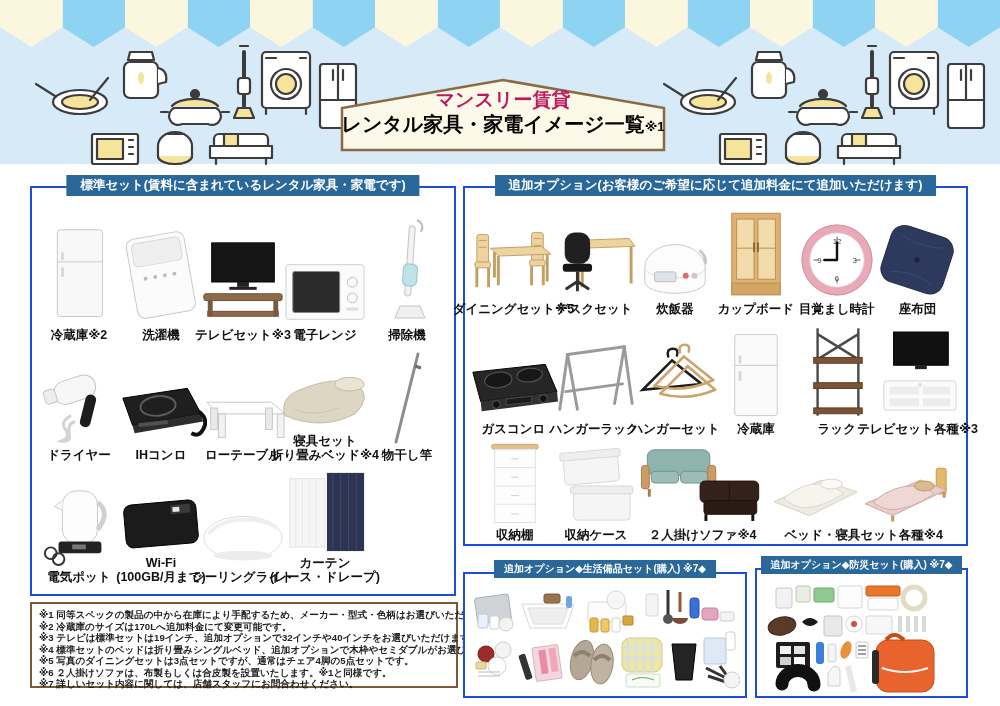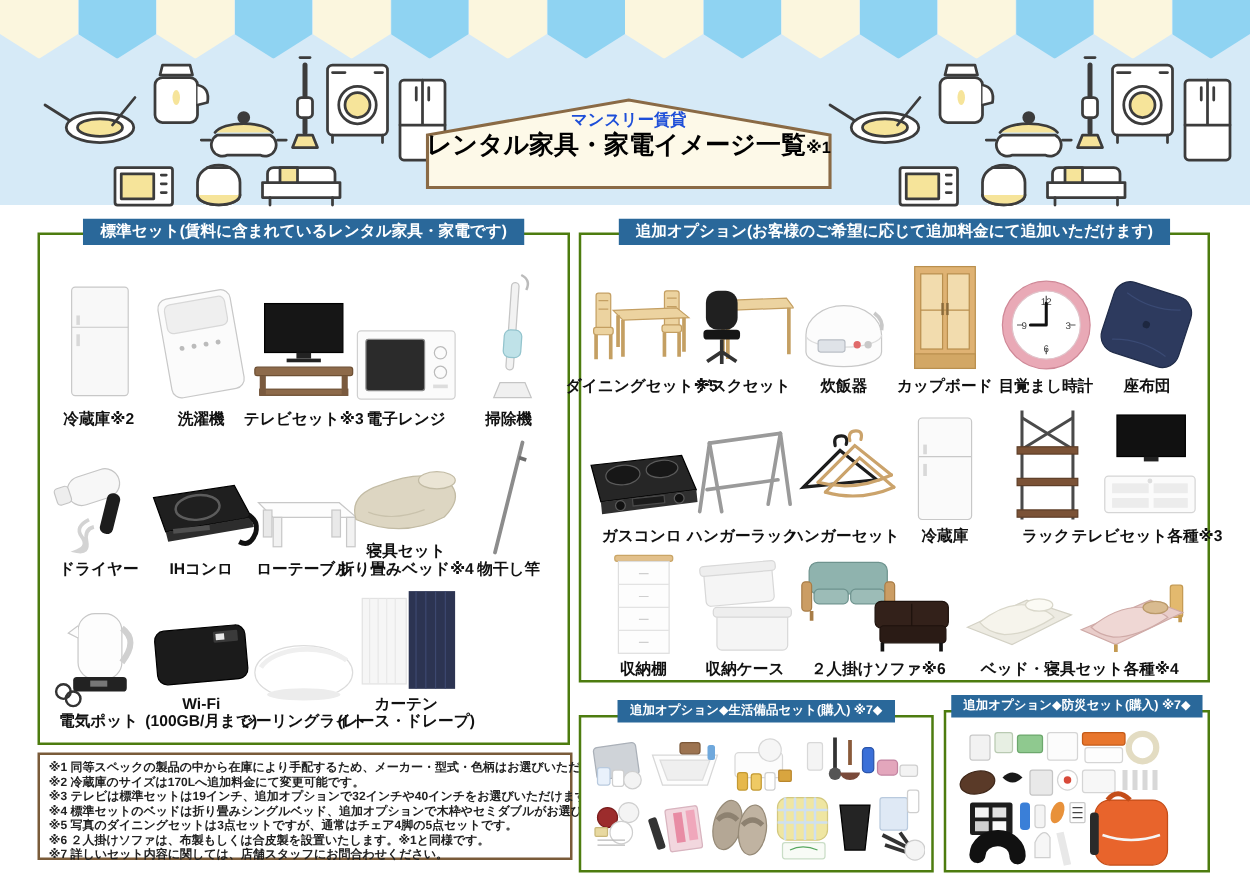--- a/index.html
+++ b/index.html
@@ -8,26 +8,26 @@
   .abs{position:absolute;}
 
   
   #band{left:0;top:0;width:1000px;height:164px;background:#d6eaf7;}
   #bunting{left:0;top:0;width:1000px;height:47px;display:flex;}
   .pennant{flex:1 1 0;height:47px;clip-path:polygon(0 0,100% 0,100% 58%,50% 100%,0 58%);}
 
   
   #titlebox{left:338px;top:76px;width:330px;height:78px;}
   #titletext{left:338px;top:88px;width:330px;text-align:center;line-height:1.25;}
-  .t1{font-size:13px;font-weight:bold;color:#1d4ed8;}
+  .t1{font-size:19px;font-weight:bold;color:#be185d;}
   .t2{font-size:20px;font-weight:bold;color:#000000;}
   .tnote{font-size:13px;font-weight:bold;}
 
   
-  .panel{border:2px solid #4d7c0f;background:#fff;box-sizing:border-box;}
+  .panel{border:2px solid #1d4ed8;background:#fff;box-sizing:border-box;}
   .hdr{position:absolute;top:-13px;left:50%;transform:translateX(-50%);
        background:#2a689a;color:#fff;font-weight:bold;white-space:nowrap;
        padding:4px 14px;font-size:12.5px;line-height:1;}
   #panel-standard{left:30px;top:186px;width:426px;height:410px;}
   #panel-optional{left:463px;top:186px;width:505px;height:360px;}
   .cell{display:flex;flex-direction:column;align-items:center;justify-content:flex-end;min-width:0;}
   .lbl{font-size:12.5px;font-weight:bold;color:#111;text-align:center;line-height:1.12;white-space:nowrap;}
   .pic{display:block;margin-bottom:2px;}
 
   #std-grid{display:grid;grid-template-rows:146px 120px 122px;height:100%;
@@ -481,21 +481,21 @@
           <rect x="12" y="30" width="28" height="12" rx="4" fill="#9cbcb7" stroke="#6e938e"></rect>
           <rect x="42" y="30" width="28" height="12" rx="4" fill="#9cbcb7" stroke="#6e938e"></rect>
           <rect x="2" y="24" width="8" height="24" rx="3" fill="#cb9d64" stroke="#a87d47"></rect>
           <rect x="70" y="24" width="8" height="24" rx="3" fill="#cb9d64" stroke="#a87d47"></rect>
           <path d="M10,48 v8 M72,48 v8" stroke="#a87d47" stroke-width="3"></path>
           <rect x="62" y="40" width="60" height="22" rx="5" fill="#33211a" stroke="#1e120d"></rect>
           <rect x="66" y="60" width="54" height="14" rx="3" fill="#2a1b15" stroke="#1e120d"></rect>
           <line x1="92" y1="42" x2="92" y2="60" stroke="#1e120d"></line>
           <path d="M68,74 v7 M116,74 v7" stroke="#111" stroke-width="3"></path>
         </svg>
-        <div class="lbl">２人掛けソファ※6</div>
+        <div class="lbl">２人掛けソファ※4</div>
       </div>
       <div class="cell" style="width:190px">
         <svg class="pic" width="188" height="80" viewBox="0 0 190 80">
           <polygon points="4,56 52,34 88,46 40,70" fill="#edebe2" stroke="#d3d1c5"></polygon>
           <path d="M14,52 Q34,36 52,38 Q70,42 74,48 Q52,62 34,62 Q20,60 14,52 Z" fill="#f6f4ec" stroke="#d9d7ca"></path>
           <ellipse cx="62" cy="38" rx="11" ry="5" fill="#fbfaf4" stroke="#d9d7ca"></ellipse>
           <rect x="168" y="22" width="10" height="26" rx="2" fill="#e3b96e" stroke="#c49a52"></rect>
           <polygon points="96,58 152,34 178,44 124,70" fill="#e9cdca" stroke="#cfaaa7"></polygon>
           <path d="M104,56 Q126,38 148,40 Q162,44 166,48 Q142,64 122,64 Q110,62 104,56 Z" fill="#efd7d4" stroke="#cfaaa7"></path>
           <ellipse cx="156" cy="40" rx="10" ry="5" fill="#d9bb90" stroke="#bb9a6b"></ellipse>

